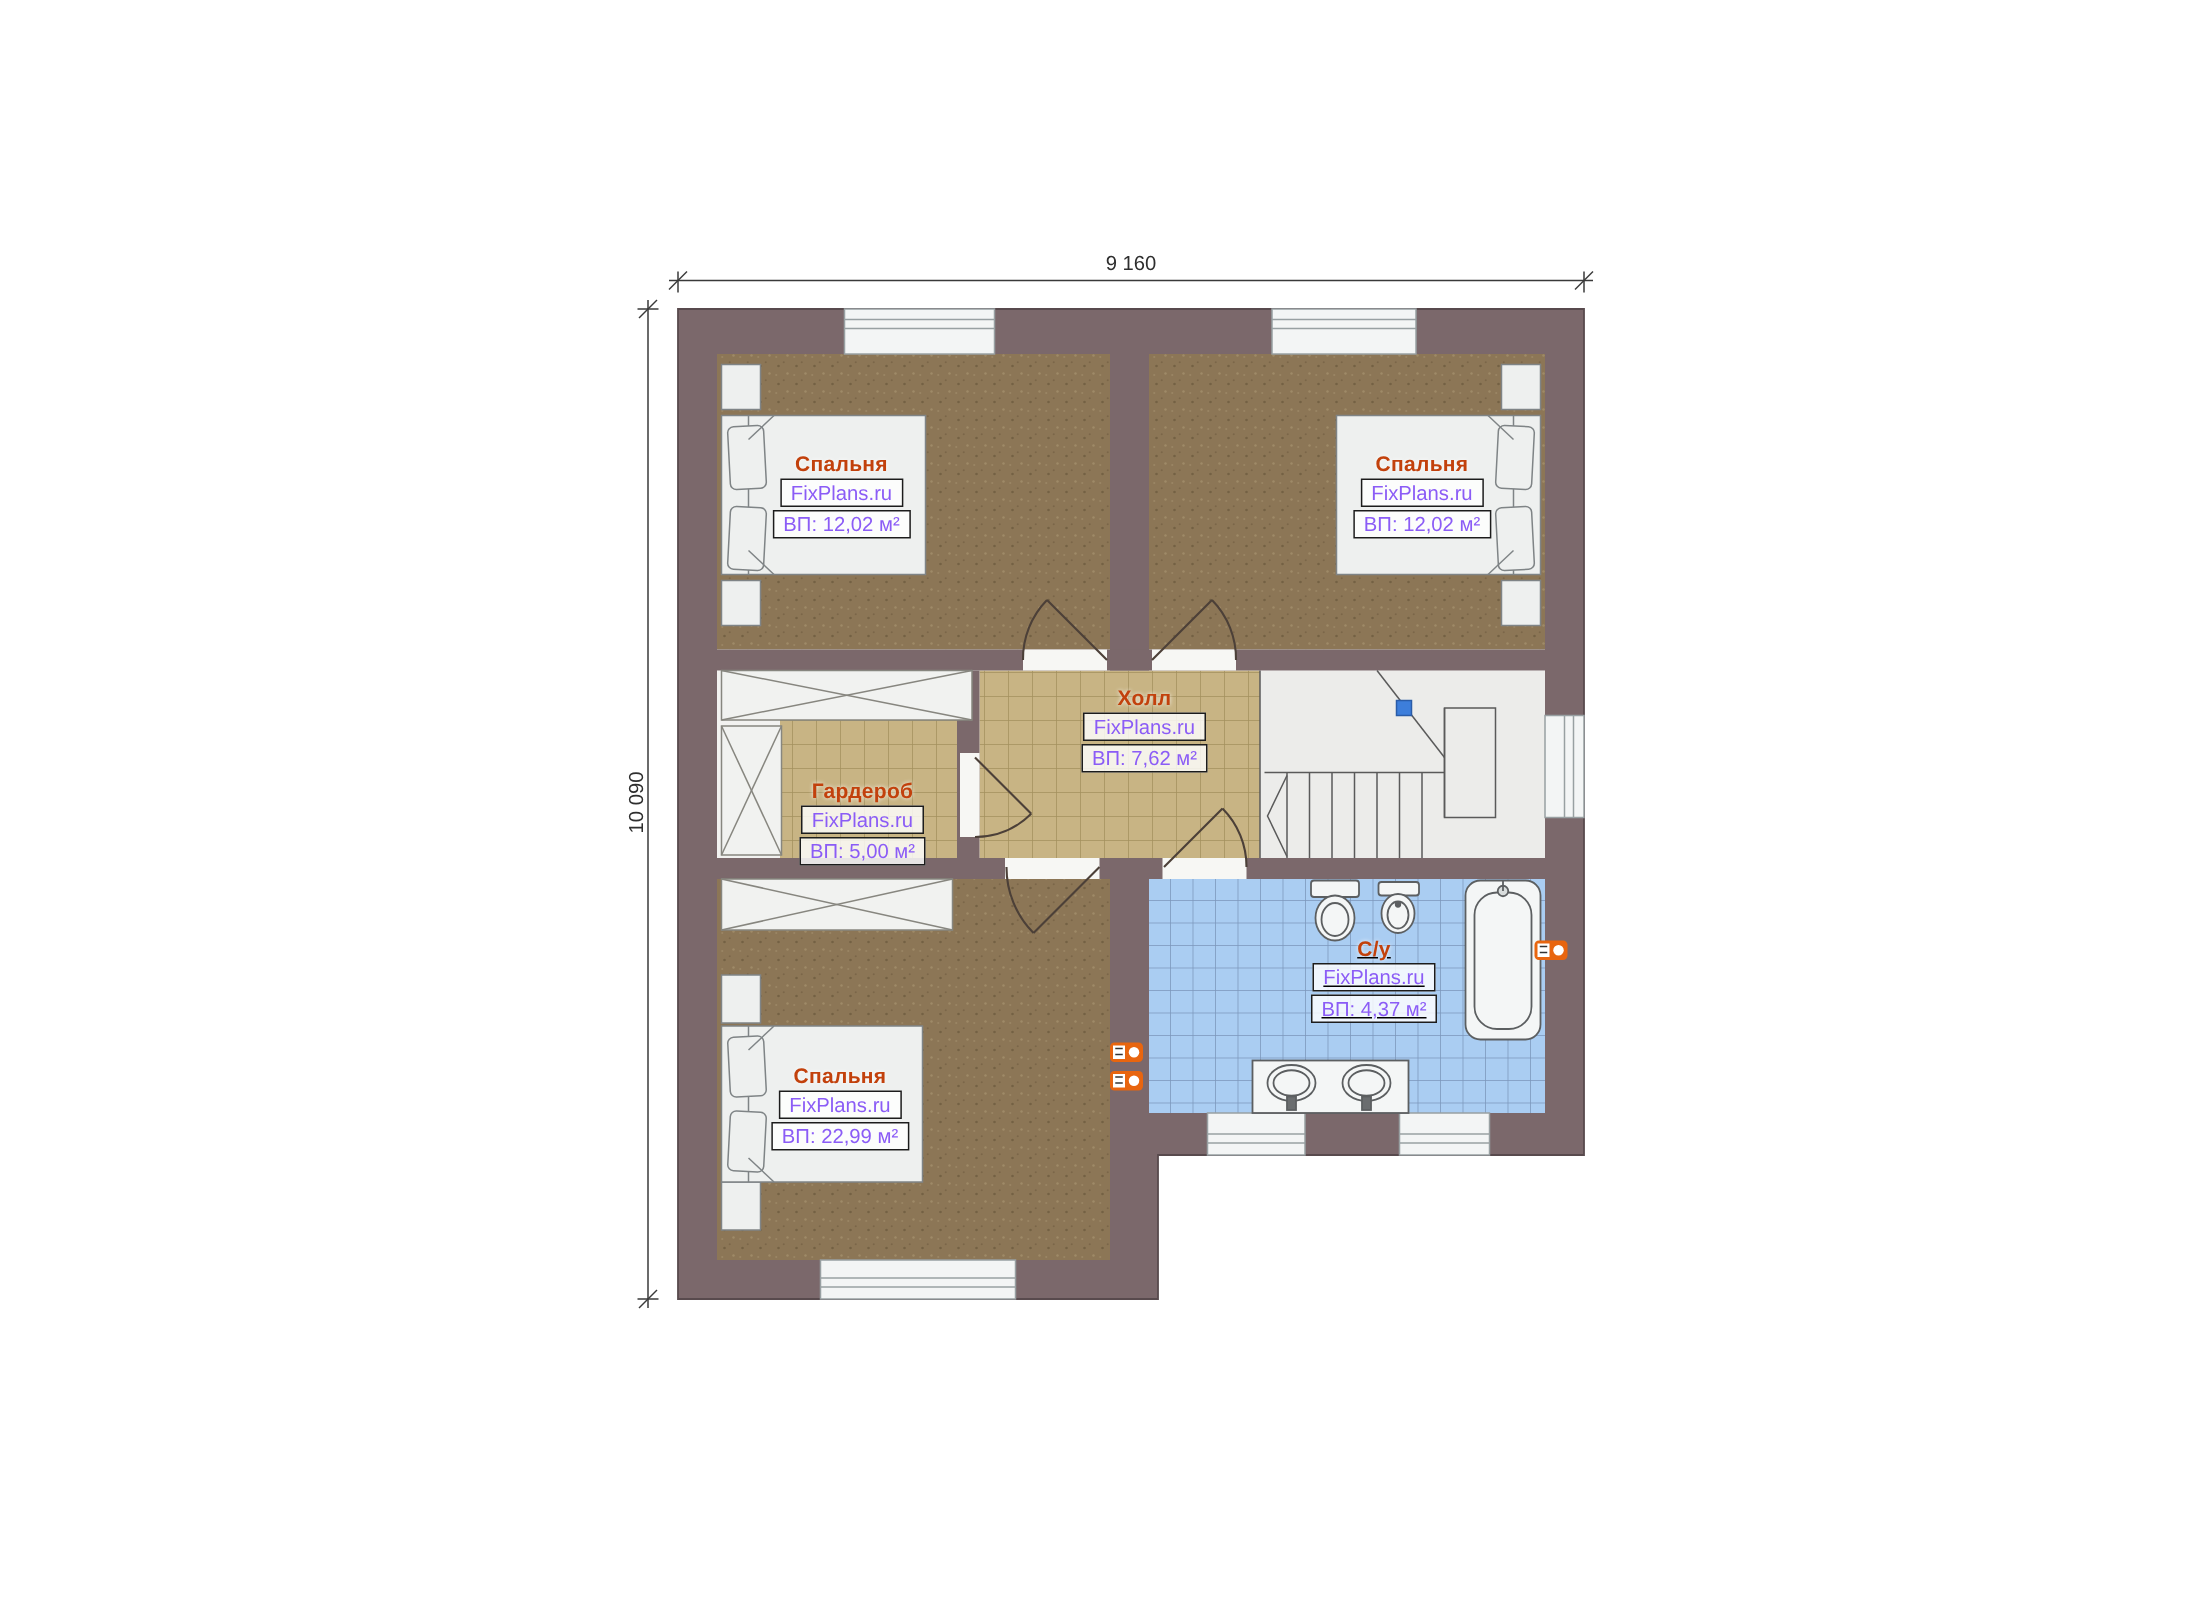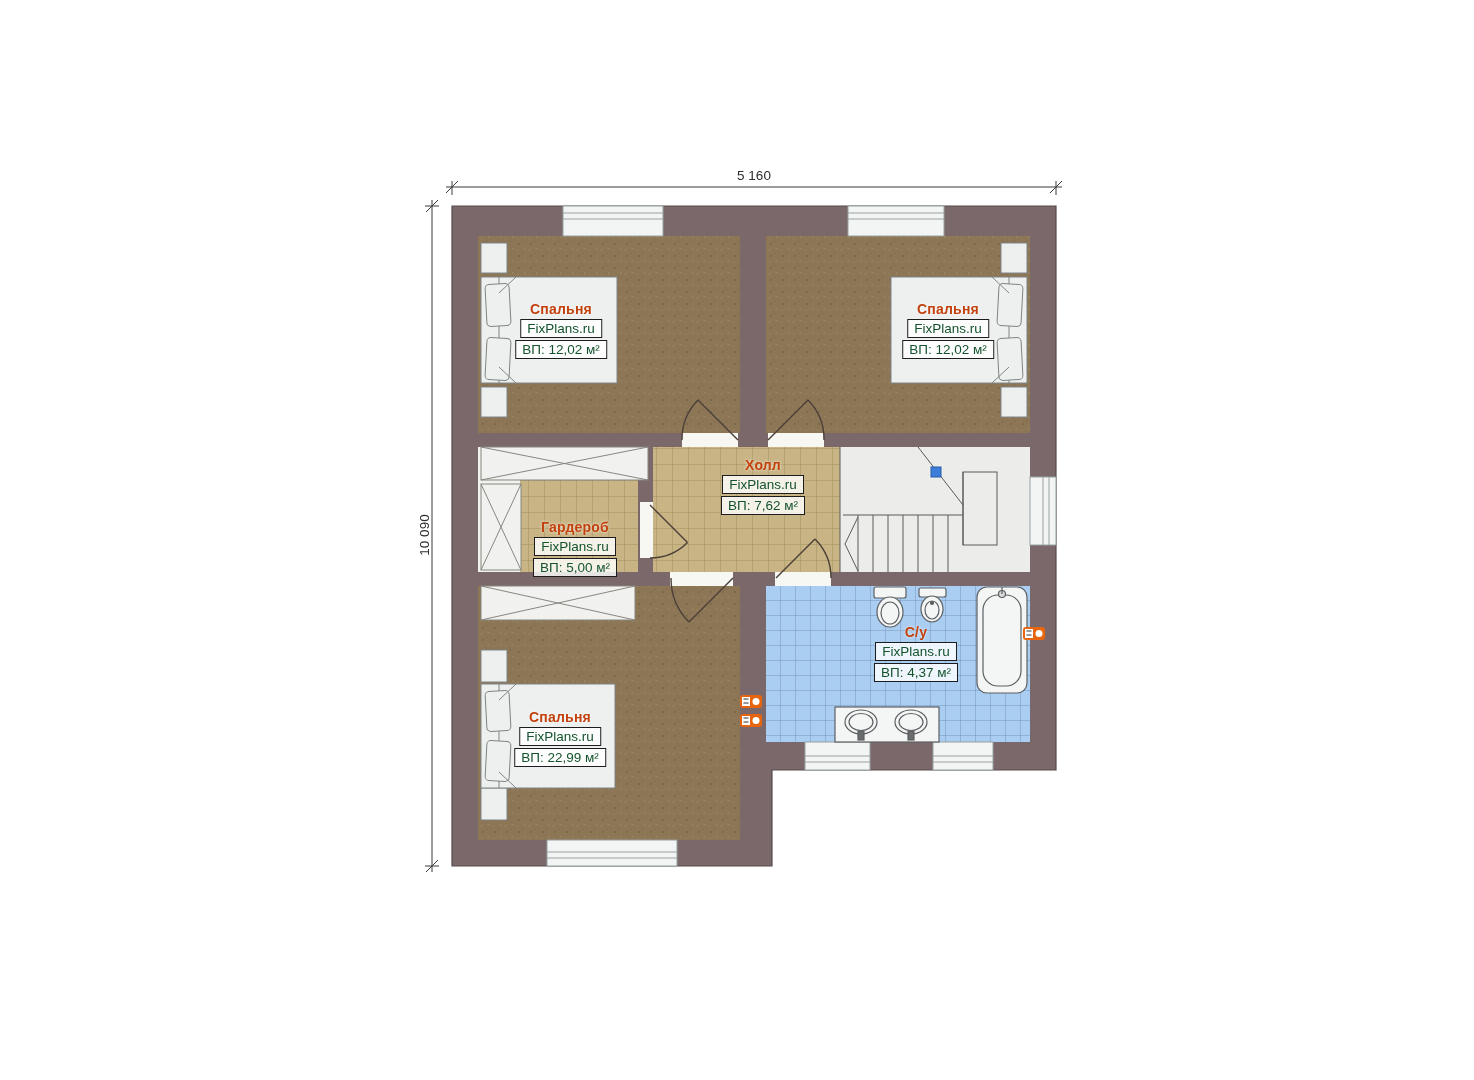--- a/index.html
+++ b/index.html
@@ -5,27 +5,27 @@
   html,body{margin:0;padding:0;background:#ffffff;}
   .stage{position:relative;width:1474px;height:1080px;background:#ffffff;overflow:hidden;
          font-family:"Liberation Sans", sans-serif;}
   .plan-svg{position:absolute;left:0;top:0;}
 
   
   .room-label{position:absolute;transform:translateX(-50%);text-align:center;z-index:5;}
   .room-name{font-size:14px;font-weight:bold;color:#c2410c;letter-spacing:.2px;
              text-shadow:0 0 3px rgba(255,255,255,.9);margin-bottom:2px;white-space:nowrap;}
   .room-box{display:block;margin:2px auto 0;border:1px solid #1c1c1c;background:rgba(255,255,255,.82);
-            font-size:13.5px;color:#14532d;padding:1px 6px;white-space:nowrap;width:max-content;}
+            font-size:13.5px;color:#8b5cf6;padding:1px 6px;white-space:nowrap;width:max-content;}
 
   .rl-1{left:561px;top:301px;}
   .rl-2{left:948px;top:301px;}
   .rl-3{left:575px;top:481px;margin-top:38px;}
   .rl-4{left:763px;top:457px;}
-  .rl-5{left:916px;top:624px;}
+  .rl-5{left:916px;top:624px;text-decoration:underline;}
   .rl-6{left:560px;top:709px;}
 
   
   .dim-label{position:absolute;font-size:13.5px;color:#2e2e2e;z-index:4;white-space:nowrap;}
   .dim-top-label{left:754px;top:168px;transform:translateX(-50%);}
   .dim-left-label{left:424px;top:535px;transform:translate(-50%,-50%) rotate(-90deg);}
 </style>
 </head>
 <body>
 
@@ -309,16 +309,16 @@
     <div class="room-box">FixPlans.ru</div>
     <div class="room-box">ВП: 4,37 м²</div>
   </div>
 
   <div class="room-label rl-6">
     <div class="room-name">Спальня</div>
     <div class="room-box">FixPlans.ru</div>
     <div class="room-box">ВП: 22,99 м²</div>
   </div>
 
-  <div class="dim-label dim-top-label">5 160</div>
+  <div class="dim-label dim-top-label">9 160</div>
   <div class="dim-label dim-left-label">10 090</div>
 
 </div>
 
 </body></html>

